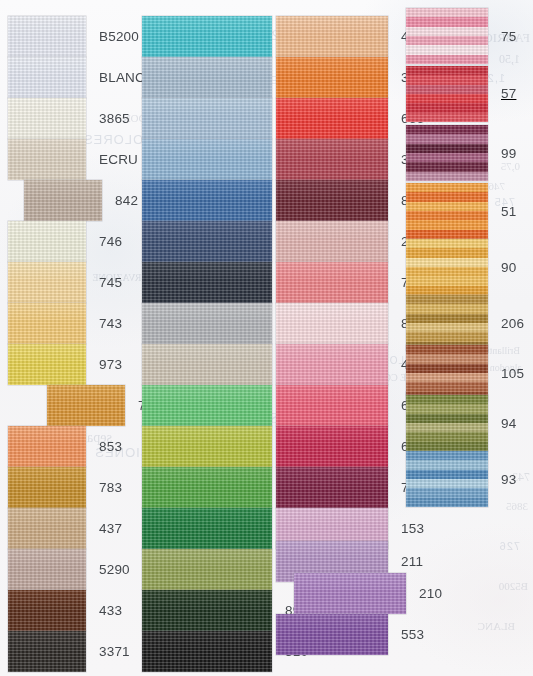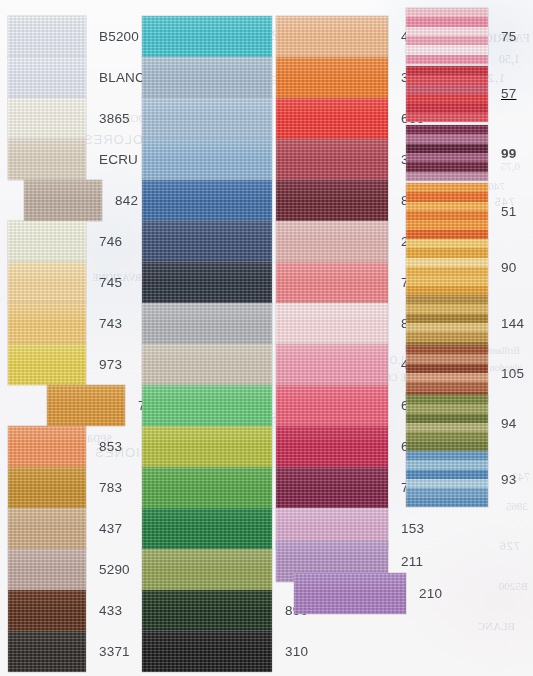--- a/index.html
+++ b/index.html
@@ -330,45 +330,49 @@
         <div class="code">153</div>
       </div>
       <div class="swatch-row" style="height: 24px;">
         <div class="swatch" title="211" style="width: 112px; height: 41px; background: linear-gradient(rgb(192, 163, 207) 0%, rgb(179, 146, 196) 48%, rgb(179, 146, 196) 100%);"></div>
         <div class="code">211</div>
       </div>
       <div class="swatch-row" style="height: 41px; padding-left: 18px;">
         <div class="swatch" title="210" style="width: 112px; height: 41px; background: linear-gradient(rgb(181, 142, 203) 0%, rgb(168, 124, 192) 48%, rgb(168, 124, 192) 100%);"></div>
         <div class="code">210</div>
       </div>
+      <div class="swatch-row" style="height: 41px;">
+        <div class="swatch" title="553" style="width: 112px; height: 41px; background: linear-gradient(rgb(144, 99, 175) 0%, rgb(129, 82, 163) 48%, rgb(129, 82, 163) 100%);"></div>
+        <div class="code">553</div>
+      </div>
     </div>
     <div class="column" style="left: 406px; top: 8px;">
       <div class="swatch-row" style="height: 56px;">
         <div class="swatch" title="62" style="width: 82px; height: 56px; background: linear-gradient(rgb(247, 198, 210) 0%, rgb(247, 198, 210) 16.7%, rgb(239, 140, 167) 16.7%, rgb(239, 140, 167) 33.3%, rgb(250, 223, 230) 33.3%, rgb(250, 223, 230) 50%, rgb(240, 163, 184) 50%, rgb(240, 163, 184) 66.7%, rgb(251, 231, 236) 66.7%, rgb(251, 231, 236) 83.3%, rgb(238, 149, 173) 83.3%, rgb(238, 149, 173) 100%);"></div>
         <div class="code">75</div>
       </div>
       <div class="swatch-row" style="height: 59px; text-decoration: underline;">
         <div class="swatch" title="57" style="width: 82px; height: 56px; background: linear-gradient(rgb(201, 48, 63) 0%, rgb(201, 48, 63) 16.7%, rgb(224, 74, 86) 16.7%, rgb(224, 74, 86) 33.3%, rgb(208, 86, 106) 33.3%, rgb(208, 86, 106) 50%, rgb(228, 60, 68) 50%, rgb(228, 60, 68) 66.7%, rgb(207, 47, 62) 66.7%, rgb(207, 47, 62) 83.3%, rgb(226, 80, 92) 83.3%, rgb(226, 80, 92) 100%);"></div>
         <div class="code">57</div>
       </div>
-      <div class="swatch-row" style="height: 60px; font-weight: bold;">
+      <div class="swatch-row" style="height: 60px;">
         <div class="swatch" title="99" style="width: 82px; height: 56px; background: linear-gradient(rgb(122, 42, 75) 0%, rgb(122, 42, 75) 16.7%, rgb(176, 106, 140) 16.7%, rgb(176, 106, 140) 33.3%, rgb(94, 32, 56) 33.3%, rgb(94, 32, 56) 50%, rgb(165, 92, 126) 50%, rgb(165, 92, 126) 66.7%, rgb(110, 39, 66) 66.7%, rgb(110, 39, 66) 83.3%, rgb(193, 138, 164) 83.3%, rgb(193, 138, 164) 100%);"></div>
         <div class="code">99</div>
       </div>
       <div class="swatch-row" style="height: 56px;">
         <div class="swatch" title="51" style="width: 82px; height: 56px; background: linear-gradient(rgb(244, 160, 63) 0%, rgb(244, 160, 63) 16.7%, rgb(236, 112, 40) 16.7%, rgb(236, 112, 40) 33.3%, rgb(248, 178, 80) 33.3%, rgb(248, 178, 80) 50%, rgb(239, 126, 46) 50%, rgb(239, 126, 46) 66.7%, rgb(245, 154, 58) 66.7%, rgb(245, 154, 58) 83.3%, rgb(233, 99, 35) 83.3%, rgb(233, 99, 35) 100%);"></div>
         <div class="code">51</div>
       </div>
       <div class="swatch-row" style="height: 56px;">
         <div class="swatch" title="90" style="width: 82px; height: 56px; background: linear-gradient(rgb(246, 205, 110) 0%, rgb(246, 205, 110) 16.7%, rgb(234, 167, 58) 16.7%, rgb(234, 167, 58) 33.3%, rgb(250, 221, 149) 33.3%, rgb(250, 221, 149) 50%, rgb(238, 180, 74) 50%, rgb(238, 180, 74) 66.7%, rgb(243, 193, 92) 66.7%, rgb(243, 193, 92) 83.3%, rgb(231, 161, 51) 83.3%, rgb(231, 161, 51) 100%);"></div>
         <div class="code">90</div>
       </div>
       <div class="swatch-row" style="height: 56px;">
         <div class="swatch" title="111" style="width: 82px; height: 56px; background: linear-gradient(rgb(185, 143, 62) 0%, rgb(185, 143, 62) 16.7%, rgb(220, 180, 92) 16.7%, rgb(220, 180, 92) 33.3%, rgb(169, 129, 47) 33.3%, rgb(169, 129, 47) 50%, rgb(226, 193, 119) 50%, rgb(226, 193, 119) 66.7%, rgb(197, 154, 70) 66.7%, rgb(197, 154, 70) 83.3%, rgb(157, 119, 48) 83.3%, rgb(157, 119, 48) 100%);"></div>
-        <div class="code">144</div>
+        <div class="code">206</div>
       </div>
       <div class="swatch-row" style="height: 44px;">
         <div class="swatch" title="105" style="width: 82px; height: 56px; background: linear-gradient(rgb(161, 81, 47) 0%, rgb(161, 81, 47) 16.7%, rgb(201, 135, 100) 16.7%, rgb(201, 135, 100) 33.3%, rgb(142, 65, 38) 33.3%, rgb(142, 65, 38) 50%, rgb(216, 155, 120) 50%, rgb(216, 155, 120) 66.7%, rgb(176, 98, 64) 66.7%, rgb(176, 98, 64) 83.3%, rgb(150, 73, 42) 83.3%, rgb(150, 73, 42) 100%);"></div>
         <div class="code">105</div>
       </div>
       <div class="swatch-row" style="height: 56px;">
         <div class="swatch" title="94" style="width: 82px; height: 56px; background: linear-gradient(rgb(121, 133, 58) 0%, rgb(121, 133, 58) 16.7%, rgb(158, 163, 90) 16.7%, rgb(158, 163, 90) 33.3%, rgb(106, 118, 50) 33.3%, rgb(106, 118, 50) 50%, rgb(178, 177, 116) 50%, rgb(178, 177, 116) 66.7%, rgb(133, 140, 66) 66.7%, rgb(133, 140, 66) 83.3%, rgb(112, 124, 54) 83.3%, rgb(112, 124, 54) 100%);"></div>
         <div class="code">94</div>
       </div>
       <div class="swatch-row" style="height: 56px;">

